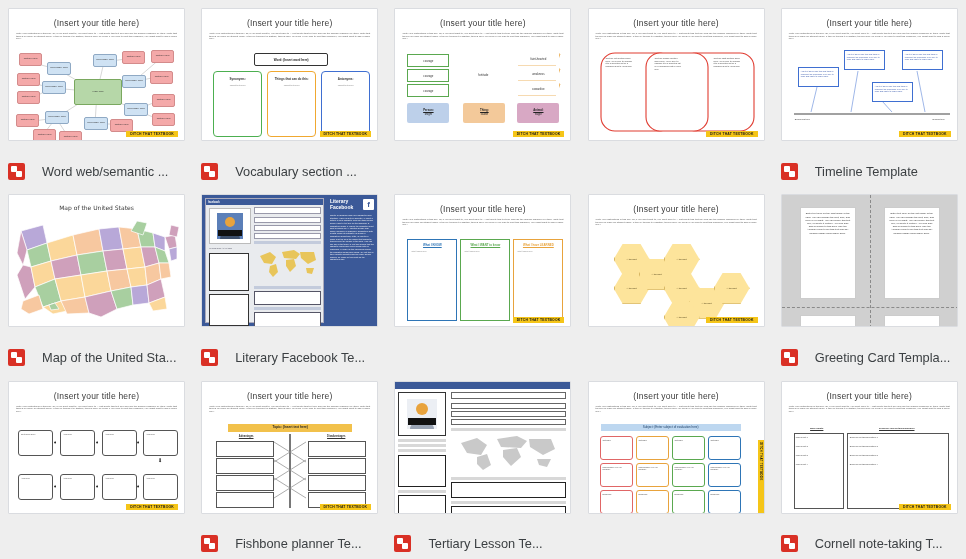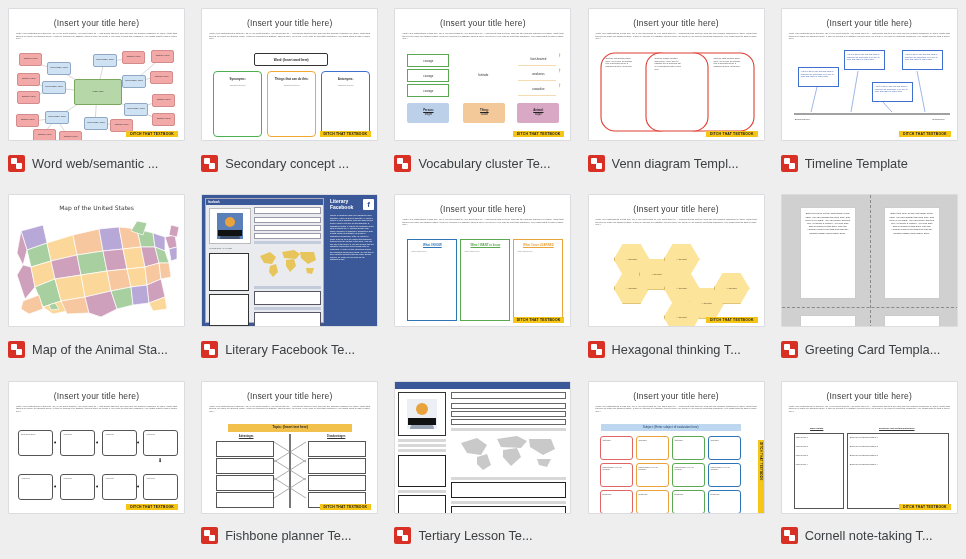--- a/index.html
+++ b/index.html
@@ -24,22 +24,22 @@
     width:177px;height:133px;
     background:#fff;
     border:1px solid #dadce0;
     box-sizing:border-box;
     position:relative;
     overflow:hidden;
     border-radius:1px;
   }
   .caption{
     display:flex;align-items:center;
-    gap:7px;
-    margin-top:12px;
+    gap:17px;
+    margin-top:20px;
     height:20px;
   }
   .pico{
     width:17px;height:17px;
     background:#d93025;
     border-radius:2px;
     position:relative;flex:none;
   }
   .pico:before{
     content:"";position:absolute;left:3px;top:3px;
@@ -249,21 +249,21 @@
         </div>
         <div class="vcol" style="left:119px;top:62px;width:47px;height:64px;border-color:#3f6fd1;">
           <div class="h">Antonyms:</div>
           <div class="b">(Insert text here)</div>
         </div>
         <div class="ditch">DITCH THAT TEXTBOOK</div>
       </div>
     </div>
     <div class="caption">
       <span class="pico"></span>
-      <span class="cap-text">Secondary concept ...</span>
+      <span class="cap-text">Vocabulary section ...</span>
     </div>
   </div>
 
   <div class="cell">
     <div class="thumb">
       <div class="slide">
         <div class="s-title">(Insert your title here)</div>
         <div class="s-instr">Write your instructions in this box. Or, if you don't want to, you don't have to ... just delete this text box and use the graphic organizer by itself. (Note that there's no place for student name. If they're turning it in digitally, there's likely no need! If you plan to print this organizer, you might want to add a name line.)</div>
 
         <div class="cbox" style="left:12px;top:45px;width:40px;height:11px;border:.7px solid #5aa84f;">courage</div>
@@ -294,45 +294,37 @@
           <u>Thing:</u>
           <span>castle</span>
         </div>
         <div class="pill" style="left:122px;top:94px;width:42px;height:20px;background:#d8a8c4;">
           <u>Animal:</u>
           <span>eagle</span>
         </div>
         <div class="ditch">DITCH THAT TEXTBOOK</div>
       </div>
     </div>
-    <div class="caption">
-      <span class="pico"></span>
-      <span class="cap-text">Vocabulary cluster Te...</span>
-    </div>
   </div>
 
   <div class="cell">
     <div class="thumb">
       <div class="slide">
         <div class="s-title">(Insert your title here)</div>
         <div class="s-instr">Write your instructions in this box. Or, if you don't want to, you don't have to ... just delete this text box and use the graphic organizer by itself. (Note that there's no place for student name. If they're turning it in digitally, there's likely no need! If you plan to print this organizer, you might want to add a name line.)</div>
         <svg style="position:absolute;left:10px;top:42px;" width="157" height="82">
           <rect x="2" y="2" width="72" height="78" rx="14" fill="none" stroke="#e03c31" stroke-width="1.1"></rect>
           <rect x="83" y="2" width="72" height="78" rx="14" fill="none" stroke="#e03c31" stroke-width="1.1"></rect>
           <rect x="47" y="2" width="62" height="78" rx="14" fill="#fff" stroke="#e03c31" stroke-width="1.1"></rect>
         </svg>
         <div class="vtext" style="left:17px;top:48px;">Text for left section goes here. (Feel free to change it to a bulleted list or a numbered list if you'd like)</div>
         <div class="vtext" style="left:66px;top:48px;">Text for middle section goes here. (Feel free to change it to a bulleted list or a numbered list if you'd like)</div>
         <div class="vtext" style="left:125px;top:48px;">Text for right section goes here. (Feel free to change it to a bulleted list or a numbered list if you'd like)</div>
         <div class="ditch">DITCH THAT TEXTBOOK</div>
       </div>
-    </div>
-    <div class="caption">
-      <span class="pico"></span>
-      <span class="cap-text">Venn diagram Templ...</span>
     </div>
   </div>
 
   <div class="cell">
     <div class="thumb">
       <div class="slide">
         <div class="s-title">(Insert your title here)</div>
         <div class="s-instr">Write your instructions in this box. Or, if you don't want to, you don't have to ... just delete this text box and use the graphic organizer by itself. (Note that there's no place for student name. If they're turning it in digitally, there's likely no need! If you plan to print this organizer, you might want to add a name line.)</div>
         <svg style="position:absolute;left:0;top:0;" width="177" height="133">
           <g stroke="#3f6fd1" stroke-width="0.5">
@@ -400,21 +392,21 @@
             <polygon points="118,18 124,8 134,10 130,22" fill="#a8cfa0"></polygon>
             <polygon points="158,12 166,14 164,24 156,22" fill="#cfa0bb"></polygon>
             <polygon points="10,88 26,82 30,96 16,101 8,96" fill="#f7c8a0"></polygon>
             <polygon points="36,92 42,90 46,96 38,97" fill="#a8cfa0"></polygon>
           </g>
         </svg>
       </div>
     </div>
     <div class="caption">
       <span class="pico"></span>
-      <span class="cap-text">Map of the Animal Sta...</span>
+      <span class="cap-text">Map of the United Sta...</span>
     </div>
   </div>
 
   <div class="cell">
     <div class="thumb">
       <div class="fbwrap">
         <div class="fbleft">
           <div class="fbbar">facebook</div>
           <div style="display:flex;">
             <div style="width:46px;">
@@ -499,24 +491,20 @@
         <div class="hx" style="left:25px;top:77px;">A thought</div>
         <div class="hx" style="left:50px;top:63px;">A thought</div>
         <div class="hx" style="left:75px;top:48px;">A thought</div>
         <div class="hx" style="left:75px;top:77px;">A thought</div>
         <div class="hx" style="left:100px;top:92px;">A thought</div>
         <div class="hx" style="left:125px;top:77px;">A thought</div>
         <div class="hx" style="left:75px;top:106px;">A thought</div>
         <div class="ditch">DITCH THAT TEXTBOOK</div>
       </div>
     </div>
-    <div class="caption">
-      <span class="pico"></span>
-      <span class="cap-text">Hexagonal thinking T...</span>
-    </div>
   </div>
 
   <div class="cell">
     <div class="thumb">
       <div class="gcwrap">
         <div class="gcdash" style="left:88px;top:0;height:133px;"></div>
         <div class="gcdashh" style="left:0;top:112px;width:177px;"></div>
         <div class="gcpanel" style="left:18px;top:12px;width:56px;height:92px;">Enter text here for the right inside of the card. You can change the font, size, and color if you want. You can resize this text box, or delete it entirely. You can also add an image to this area.
 
 Use the Arrange menu to flip this text and any images upside down when done.</div>

